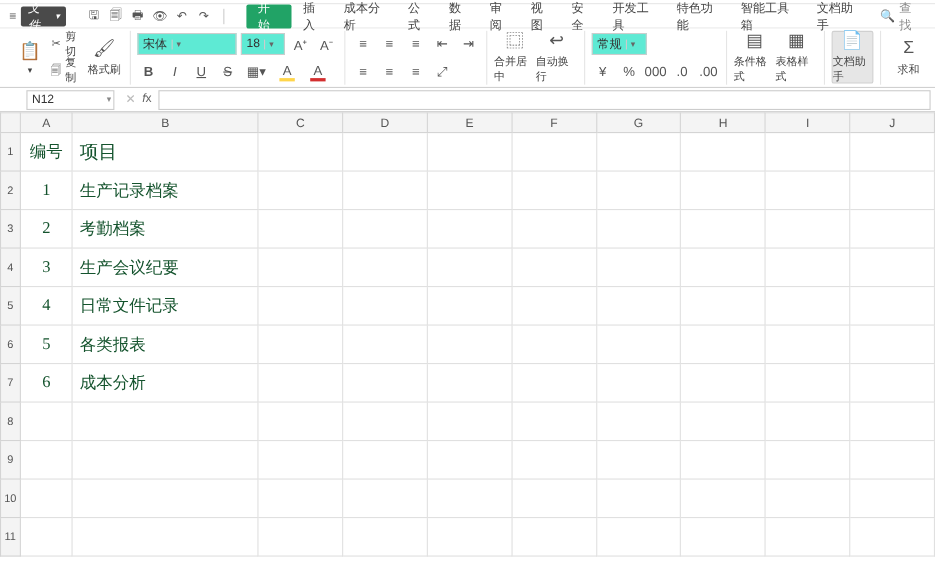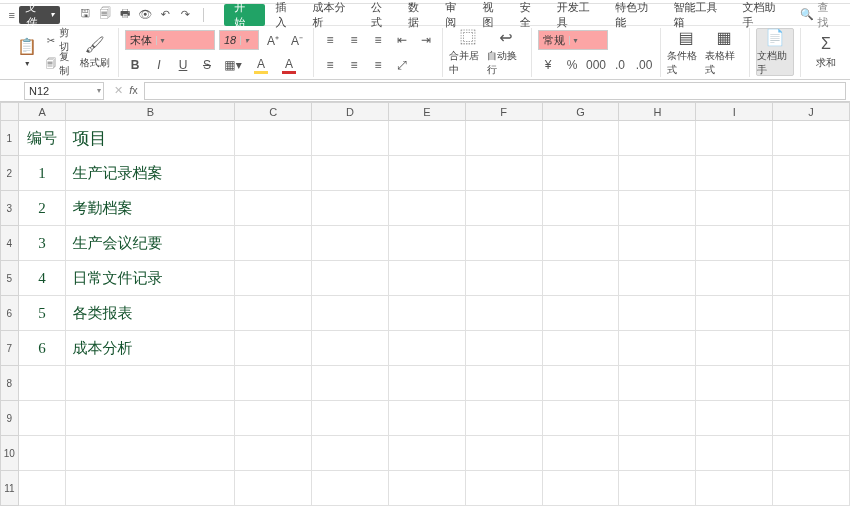--- a/index.html
+++ b/index.html
@@ -21,21 +21,21 @@
 
   
   .ribbon { display:flex; height:54px; background:#fff; border-bottom:1px solid #d0d0d0; padding:2px 4px; gap:0;}
   .rgroup { display:flex; flex-direction:column; justify-content:space-between; padding:0 6px; border-right:1px solid #e5e5e5; }
   .rgroup:last-child { border-right:none;}
   .rrow { display:flex; align-items:center; gap:4px; height:24px;}
   .bigbtn { display:flex; flex-direction:column; align-items:center; justify-content:center; width:38px; height:48px; font-size:10px; color:#444; gap:2px;}
   .bigbtn .bicon { width:20px; height:20px; display:flex; align-items:center; justify-content:center; color:#555; font-size:16px;}
   .smallbtn { display:flex; align-items:center; gap:2px; font-size:10px; color:#444; height:22px;}
   .smallbtn .sicon { width:14px; height:14px; display:flex; align-items:center; justify-content:center; color:#555;}
-  .combo { display:flex; align-items:center; height:20px; border:1px solid #ccc; background:#fca5a5; font-size:11px; color:#333; }
+  .combo { display:flex; align-items:center; height:20px; border:1px solid #ccc; background:#5eead4; font-size:11px; color:#333; }
   .combo .ctext { padding:0 4px; }
   .combo .cdrop { width:12px; text-align:center; border-left:1px solid #ccc; font-size:8px; color:#666;}
   .iconbtn { width:20px; height:20px; display:flex; align-items:center; justify-content:center; border:1px solid transparent; font-size:12px; color:#555;}
   .iconbtn.d { width:24px; }
   .colorline { width:14px; height:3px; display:block; }
   .active-doc-helper { background:#e6e6e6; border:1px solid #d0d0d0; border-radius:2px;}
 
   
   .fbar { display:flex; align-items:center; height:22px; border-bottom:1px solid #d0d0d0; }
   .namebox { width:80px; height:18px; margin:0 4px 0 24px; border:1px solid #ccc; display:flex; align-items:center; padding:4px 4px; font-size:11px; position:relative;}
@@ -146,21 +146,21 @@
       </div>
     </div>
   </div>
 
   <div class="rgroup">
     <div class="rrow">
       <div class="combo" style="width:90px;">
           <span class="ctext">宋体</span>
           <span class="cdrop">▾</span>
         </div>
-      <div class="combo" style="width:40px;font-style:italic;">
+      <div class="combo" style="width:40px;">
           <span class="ctext">18</span>
           <span class="cdrop">▾</span>
         </div>
       <span class="iconbtn">A⁺</span>
       <span class="iconbtn">A⁻</span>
     </div>
     <div class="rrow">
       <span class="iconbtn">
           <b>B</b>
         </span>
@@ -201,21 +201,21 @@
         <span>合并居中</span>
       </div>
     <div class="bigbtn">
         <span class="bicon">↩</span>
         <span>自动换行</span>
       </div>
   </div>
 
   <div class="rgroup">
     <div class="rrow">
-      <div class="combo" style="width:70px;">
+      <div class="combo" style="width:50px;">
           <span class="ctext">常规</span>
           <span class="cdrop">▾</span>
         </div>
     </div>
     <div class="rrow">
       <span class="iconbtn">¥</span>
       <span class="iconbtn">%</span>
       <span class="iconbtn">000</span>
       <span class="iconbtn">.0</span>
       <span class="iconbtn">.00</span>

